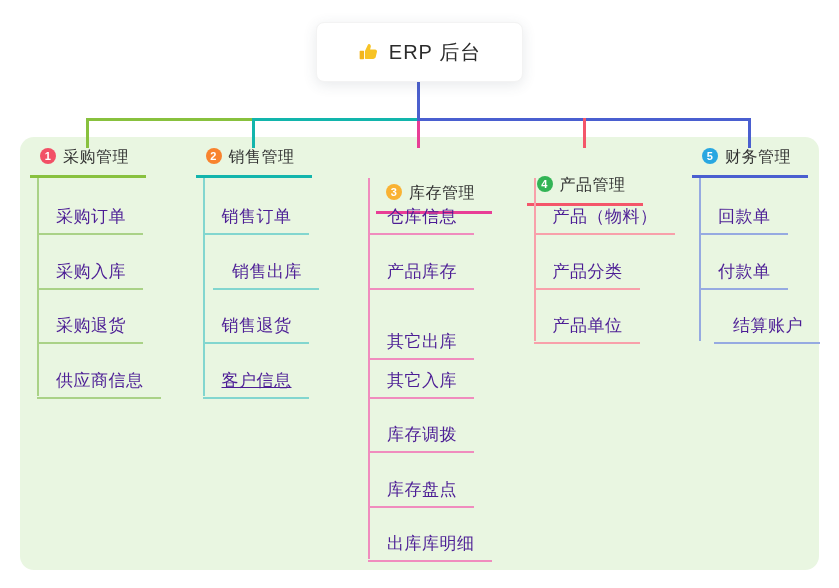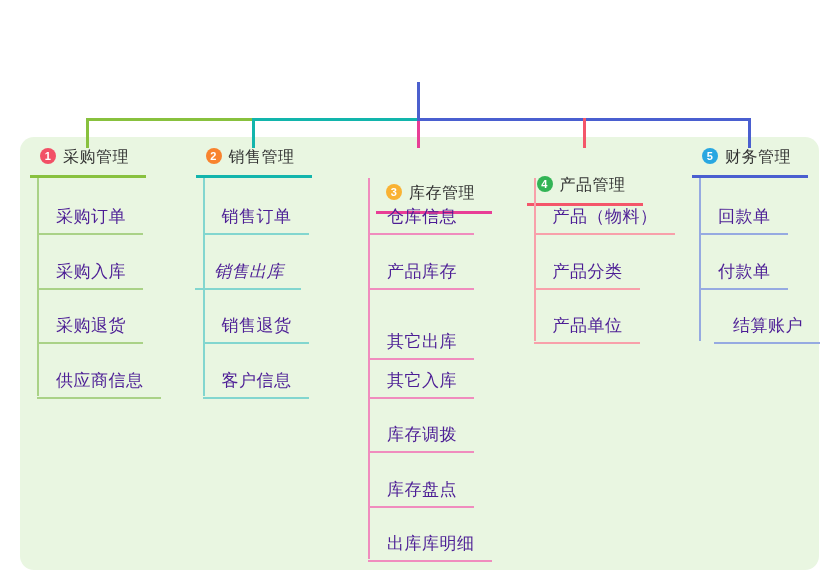--- a/index.html
+++ b/index.html
@@ -49,34 +49,43 @@
       <div class="hline" style="left: 86px; top: 118px; width: 168.5px; height: 3px; background: rgb(136, 193, 62);"></div>
       <div class="hline" style="left: 251.5px; top: 118px; width: 168.5px; height: 3px; background: rgb(18, 181, 172);"></div>
       <div class="hline" style="left: 417px; top: 118px; width: 334px; height: 3px; background: rgb(74, 95, 208);"></div>
       <div class="vline" style="left: 86px; top: 118px; width: 3px; height: 30px; background: rgb(136, 193, 62);"></div>
       <div class="vline" style="left: 251.5px; top: 118px; width: 3px; height: 30px; background: rgb(18, 181, 172);"></div>
       <div class="vline" style="left: 417px; top: 121px; width: 3px; height: 27px; background: rgb(232, 62, 150);"></div>
       <div class="vline" style="left: 582.5px; top: 118px; width: 3px; height: 30px; background: rgb(244, 86, 106);"></div>
       <div class="vline" style="left: 748px; top: 118px; width: 3px; height: 30px; background: rgb(74, 95, 208);"></div>
     </div>
 
+  <div class="root-node">
+    <span style="display:inline-flex;">
+      <svg width="22" height="22" viewBox="0 0 24 24">
+        <path fill="#f2b51d" d="M2.5 10.5h3.4c.4 0 .7.3.7.7v8c0 .4-.3.7-.7.7H2.5c-.4 0-.7-.3-.7-.7v-8c0-.4.3-.7.7-.7z"></path>
+        <path fill="#f7c325" d="M7.6 19V11l3.2-6.9c.2-.5.8-.8 1.3-.7 1.1.2 1.9 1.2 1.9 2.3 0 .3 0 .6-.1.8l-.7 2.8h5.5c1.3 0 2.3 1.2 2 2.5l-1.3 5.5c-.3 1.4-1.6 2.4-3 2.4H9.3c-.7 0-1.3-.3-1.7-.7z"></path>
+      </svg>
+    </span>
+    <span class="root-label">ERP 后台</span>
+  </div>
 
   <div id="branches">
       <div class="title-row" style="left: 30px; top: 145px; border-bottom: 3px solid rgb(136, 193, 62);"><span class="badge" style="background: rgb(242, 80, 102);">1</span><span>采购管理</span></div>
       <div class="trunk" style="left: 37px; top: 178px; height: 217.5px; background: rgb(170, 210, 135);"></div>
       <div class="child-row" style="left: 37px; top: 208px; border-bottom: 2px solid rgb(170, 210, 135);">采购订单</div>
       <div class="child-row" style="left: 37px; top: 262.5px; border-bottom: 2px solid rgb(170, 210, 135);">采购入库</div>
       <div class="child-row" style="left: 37px; top: 317px; border-bottom: 2px solid rgb(170, 210, 135);">采购退货</div>
       <div class="child-row" style="left: 37px; top: 371.5px; border-bottom: 2px solid rgb(170, 210, 135);">供应商信息</div>
       <div class="title-row" style="left: 195.5px; top: 145px; border-bottom: 3px solid rgb(18, 181, 172);"><span class="badge" style="background: rgb(248, 131, 46);">2</span><span>销售管理</span></div>
       <div class="trunk" style="left: 202.5px; top: 178px; height: 217.5px; background: rgb(130, 214, 207);"></div>
       <div class="child-row" style="left: 202.5px; top: 208px; border-bottom: 2px solid rgb(130, 214, 207);">销售订单</div>
-      <div class="child-row" style="left: 195px; top: 262.5px; border-bottom: 2px solid rgb(130, 214, 207); font-style: italic;">销售出库</div>
+      <div class="child-row" style="left: 213px; top: 262.5px; border-bottom: 2px solid rgb(130, 214, 207);">销售出库</div>
       <div class="child-row" style="left: 202.5px; top: 317px; border-bottom: 2px solid rgb(130, 214, 207);">销售退货</div>
-      <div class="child-row" style="left: 202.5px; top: 371.5px; border-bottom: 2px solid rgb(130, 214, 207);">客户信息</div>
+      <div class="child-row" style="left: 202.5px; top: 371.5px; border-bottom: 2px solid rgb(130, 214, 207); text-decoration: underline;">客户信息</div>
       <div class="title-row" style="left: 376px; top: 145px; border-bottom: 3px solid rgb(232, 62, 150); margin-top: 36px;"><span class="badge" style="background: rgb(249, 178, 51);">3</span><span>库存管理</span></div>
       <div class="trunk" style="left: 368px; top: 178px; height: 381px; background: rgb(240, 140, 190);"></div>
       <div class="child-row" style="left: 368px; top: 208px; border-bottom: 2px solid rgb(240, 140, 190);">仓库信息</div>
       <div class="child-row" style="left: 368px; top: 262.5px; border-bottom: 2px solid rgb(240, 140, 190);">产品库存</div>
       <div class="child-row" style="left: 368px; top: 317px; border-bottom: 2px solid rgb(240, 140, 190); margin-top: 16px;">其它出库</div>
       <div class="child-row" style="left: 368px; top: 371.5px; border-bottom: 2px solid rgb(240, 140, 190);">其它入库</div>
       <div class="child-row" style="left: 368px; top: 426px; border-bottom: 2px solid rgb(240, 140, 190);">库存调拨</div>
       <div class="child-row" style="left: 368px; top: 480.5px; border-bottom: 2px solid rgb(240, 140, 190);">库存盘点</div>
       <div class="child-row" style="left: 368px; top: 535px; border-bottom: 2px solid rgb(240, 140, 190);">出库库明细</div>
       <div class="title-row" style="left: 526.5px; top: 145px; border-bottom: 3px solid rgb(244, 86, 106); margin-top: 28px;"><span class="badge" style="background: rgb(50, 180, 85);">4</span><span>产品管理</span></div>

